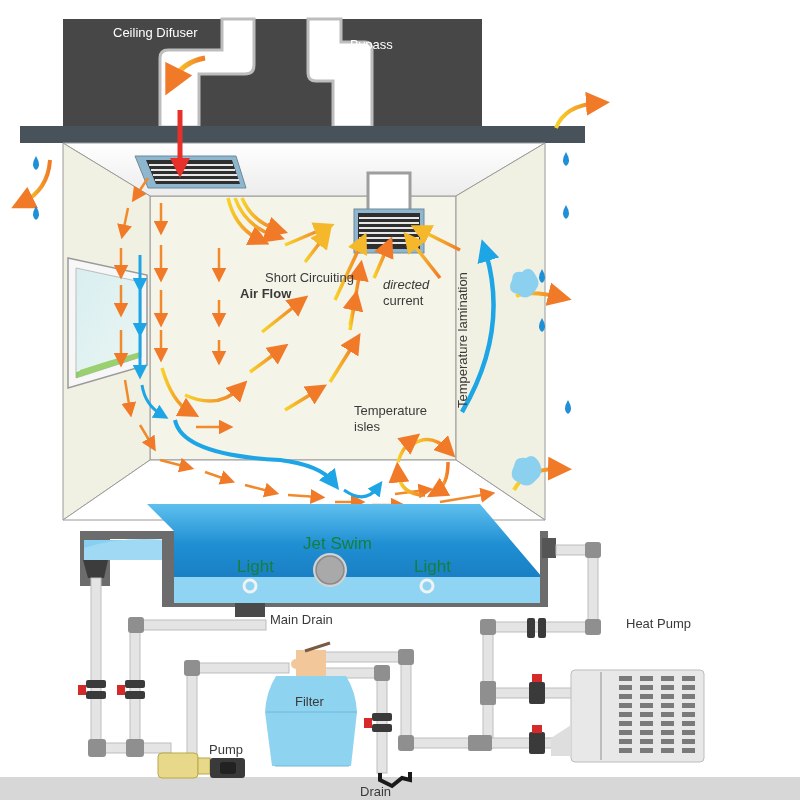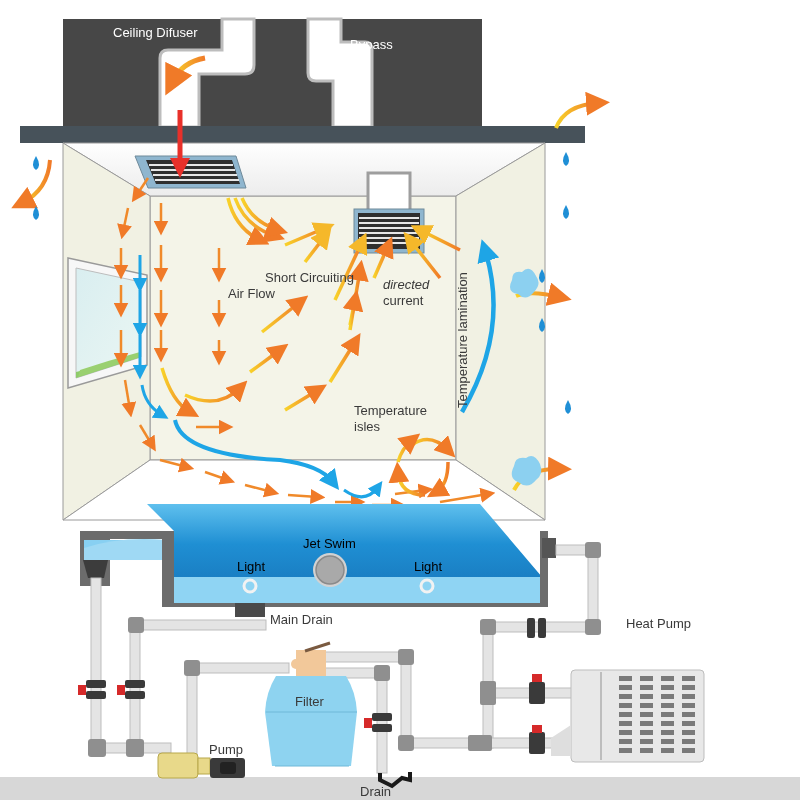--- a/index.html
+++ b/index.html
@@ -1,20 +1,20 @@
 <!DOCTYPE html>
 <html><head>
 <meta charset="utf-8">
 <style>
   html, body { margin:0; padding:0; background:#ffffff; }
   body { width:800px; height:800px; overflow:hidden; position:relative; font-family:"Liberation Sans", sans-serif; }
   #stage { position:absolute; left:0; top:0; width:800px; height:800px; }
   .lbl { position:absolute; font-family:"Liberation Sans", sans-serif; font-size:13px; color:#3a3a3a; line-height:15px; white-space:nowrap; }
   .lbl.light { color:#ffffff; font-size:13px; }
-  .lbl.pool { color:#000000; font-size:13px; }
+  .lbl.pool { color:#15803d; font-size:17px; }
   .lbl.vert { transform:rotate(-90deg); transform-origin:left top; }
 </style>
 </head>
 <body>
 
 <div id="stage">
 <svg width="800" height="800" viewBox="0 0 800 800" xmlns="http://www.w3.org/2000/svg">
   <defs>
     <linearGradient id="gWater" x1="0" y1="0" x2="0" y2="1">
       <stop offset="0" stop-color="#5fc0ee"></stop>
@@ -339,21 +339,21 @@
           <rect x="661" y="748" width="13" height="5"></rect>
           <rect x="682" y="748" width="13" height="5"></rect>
         </g>
   </g>
 </svg>
 
 
 <span class="lbl light" style="left:113px;top:25px;">Ceiling Difuser</span>
 <span class="lbl light" style="left:350px;top:25px;margin-top:12px;">Bypass</span>
 <span class="lbl" style="left:228px;top:270px;margin-left:37px;">Short Circuiting</span>
-<span class="lbl" style="left:228px;top:286px;">Air Flow</span>
+<span class="lbl" style="left:240px;top:286px;font-weight:bold;">Air Flow</span>
 <span class="lbl" style="left:383px;top:277px;font-style:italic;">directed</span>
 <span class="lbl" style="left:383px;top:293px;">current</span>
 <span class="lbl vert" style="left:455px;top:408px;">Temperature lamination</span>
 <span class="lbl" style="left:354px;top:403px;">Temperature</span>
 <span class="lbl" style="left:354px;top:419px;">isles</span>
 <span class="lbl pool" style="left:303px;top:536px;">Jet Swim</span>
 <span class="lbl pool" style="left:237px;top:559px;">Light</span>
 <span class="lbl pool" style="left:414px;top:559px;">Light</span>
 <span class="lbl" style="left:270px;top:612px;">Main Drain</span>
 <span class="lbl" style="left:295px;top:694px;">Filter</span>

